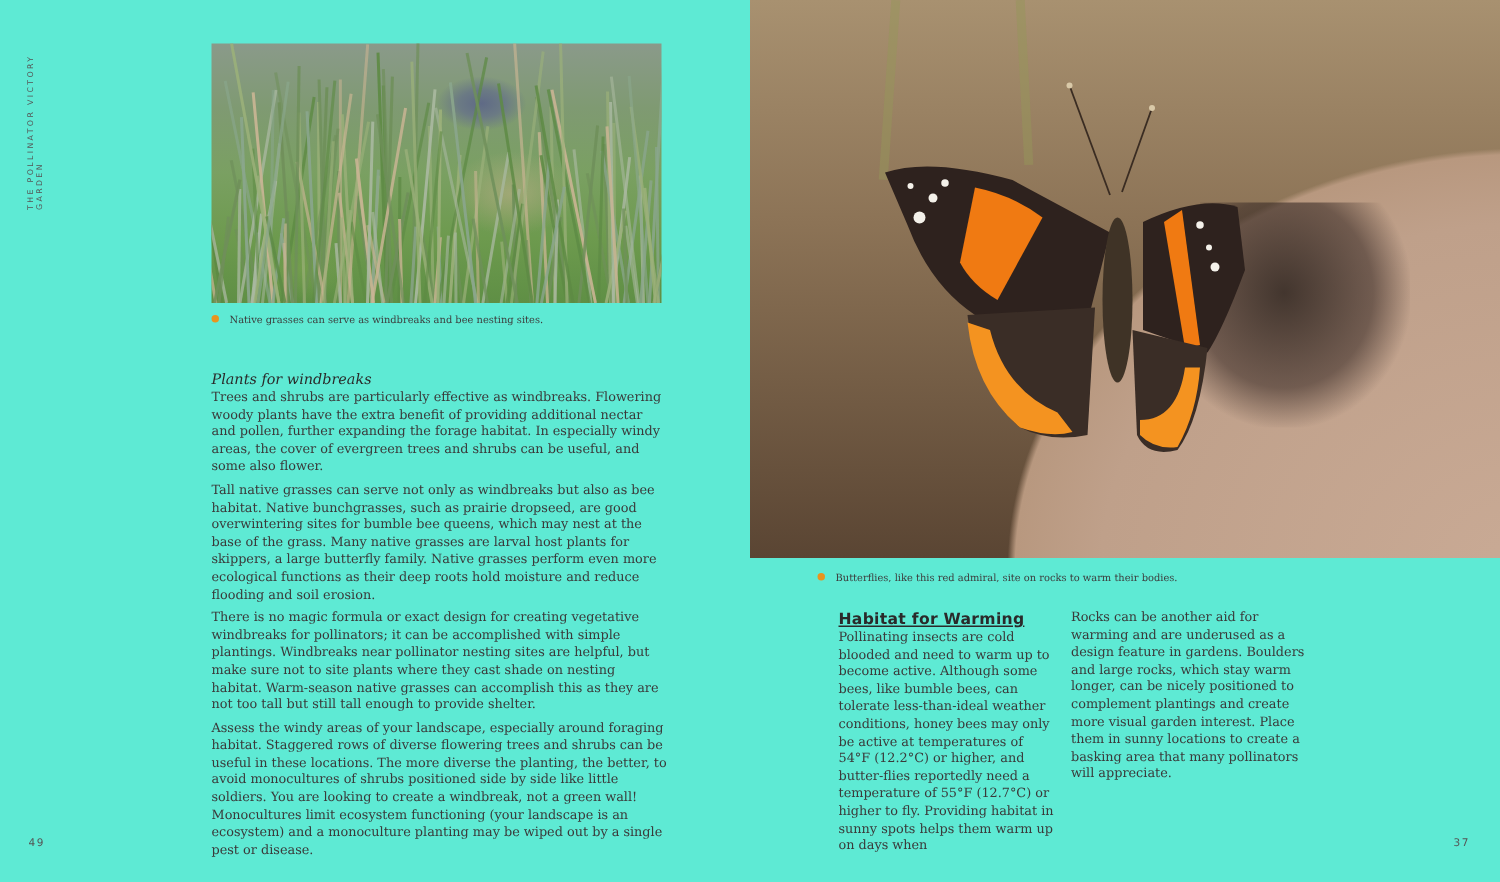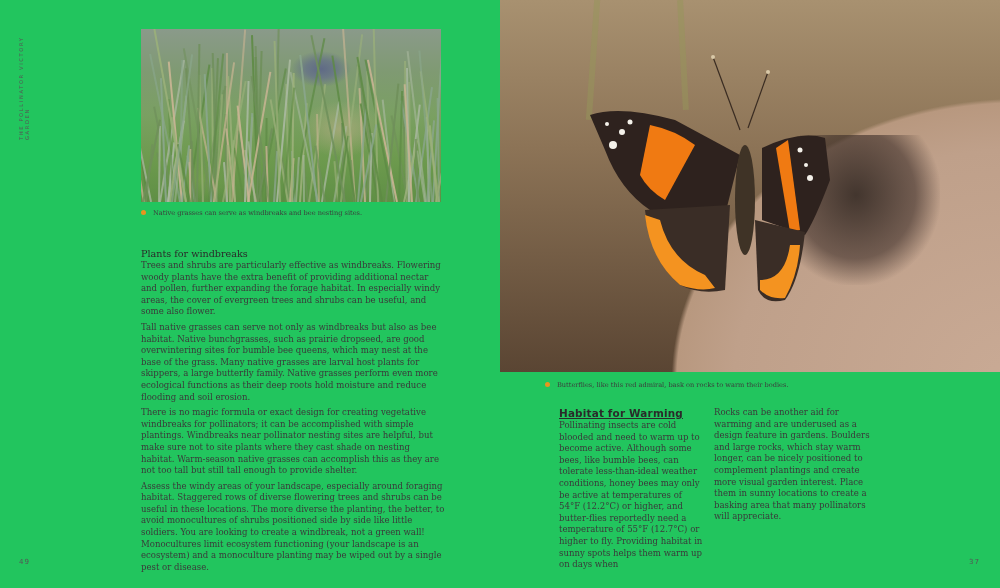--- a/index.html
+++ b/index.html
@@ -1,20 +1,20 @@
 <!DOCTYPE html>
 <html><head>
   <meta charset="utf-8">
   <style>
     * { box-sizing: border-box; margin: 0; padding: 0; }
     html, body { width: 1000px; height: 588px; overflow: hidden; background: #ffffff; }
     body { position: relative; font-family: "DejaVu Serif", serif; color: #3a3a3a; }
 
     .spread { position: absolute; left: 0; top: 0; width: 1000px; height: 588px; }
-    .page { position: absolute; top: 0; height: 588px; background: #22c55e; }
+    .page { position: absolute; top: 0; height: 588px; background: #5eead4; }
     .page-left { left: 0; width: 500px; }
     .page-right { left: 500px; width: 500px; }
 
     .running-head {
       position: absolute; left: 18px; top: 30px;
       writing-mode: vertical-rl; transform: rotate(180deg);
       font-family: "DejaVu Sans", sans-serif; font-size: 5.2px; letter-spacing: 1.6px;
       color: #555; text-transform: uppercase; height: 110px; text-align: left;
     }
 
@@ -37,21 +37,21 @@
     }
 
     .caption { position: absolute; font-family: "DejaVu Serif", serif; font-size: 6.6px; color: #3c3c3c; }
     .caption .bullet { display: inline-block; width: 5px; height: 5px; border-radius: 50%;
       background: #e8941e; margin-right: 7px; vertical-align: middle; position: relative; top: -1px; }
     .caption-left { left: 141px; top: 209px; }
     .caption-right { left: 545px; top: 381px; }
 
     .body-col { position: absolute; font-size: 8.55px; line-height: 11.6px; color: #3a3a3a; }
     .left-col { left: 141px; top: 248px; width: 305px; }
-    .left-col h3 { font-family: "DejaVu Serif", serif; font-weight: normal;
+    .left-col h3 { font-family: "DejaVu Serif", serif; font-style: italic; font-weight: normal;
       font-size: 9.6px; line-height: 12px; color: #2a2a2a; margin-top: 0; }
     .left-col p { margin-bottom: 4px; }
     .left-col .sub2 { margin-top: 6px; }
 
     
     .photo-butterfly {
       position: absolute; left: 500px; top: 0; width: 500px; height: 372px; overflow: hidden;
       background:
         linear-gradient(180deg, #a89170 0%, #8c7356 40%, #5a4533 100%);
     }
@@ -272,21 +272,21 @@
       <circle cx="130" cy="122" r="2.5" fill="#f4f1ea"></circle>
       <circle cx="113" cy="145" r="4" fill="#f4f1ea"></circle>
       <circle cx="107" cy="124" r="2" fill="#f4f1ea"></circle>
       <circle cx="300" cy="150" r="2.5" fill="#f4f1ea"></circle>
       <circle cx="306" cy="165" r="2" fill="#f4f1ea"></circle>
       <circle cx="310" cy="178" r="3" fill="#f4f1ea"></circle>
     </svg>
   </div>
 
   <div class="caption caption-right">
-    <span class="bullet"></span><span>Butterflies, like this red admiral, bask on rocks to warm their bodies.</span>
+    <span class="bullet"></span><span>Butterflies, like this red admiral, site on rocks to warm their bodies.</span>
   </div>
 
   <div class="right-col col-a">
     <h2>Habitat for Warming</h2>
     <p>Pollinating insects are cold blooded and need to warm up to become active. Although some bees, like bumble bees, can tolerate less-than-ideal weather conditions, honey bees may only be active at temperatures of 54°F (12.2°C) or higher, and butter-flies reportedly need a temperature of 55°F (12.7°C) or higher to fly. Providing habitat in sunny spots helps them warm up on days when</p>
   </div>
 
   <div class="right-col col-b">
     <p>Rocks can be another aid for warming and are underused as a design feature in gardens. Boulders and large rocks, which stay warm longer, can be nicely positioned to complement plantings and create more visual garden interest. Place them in sunny locations to create a basking area that many pollinators will appreciate.</p>
   </div>

